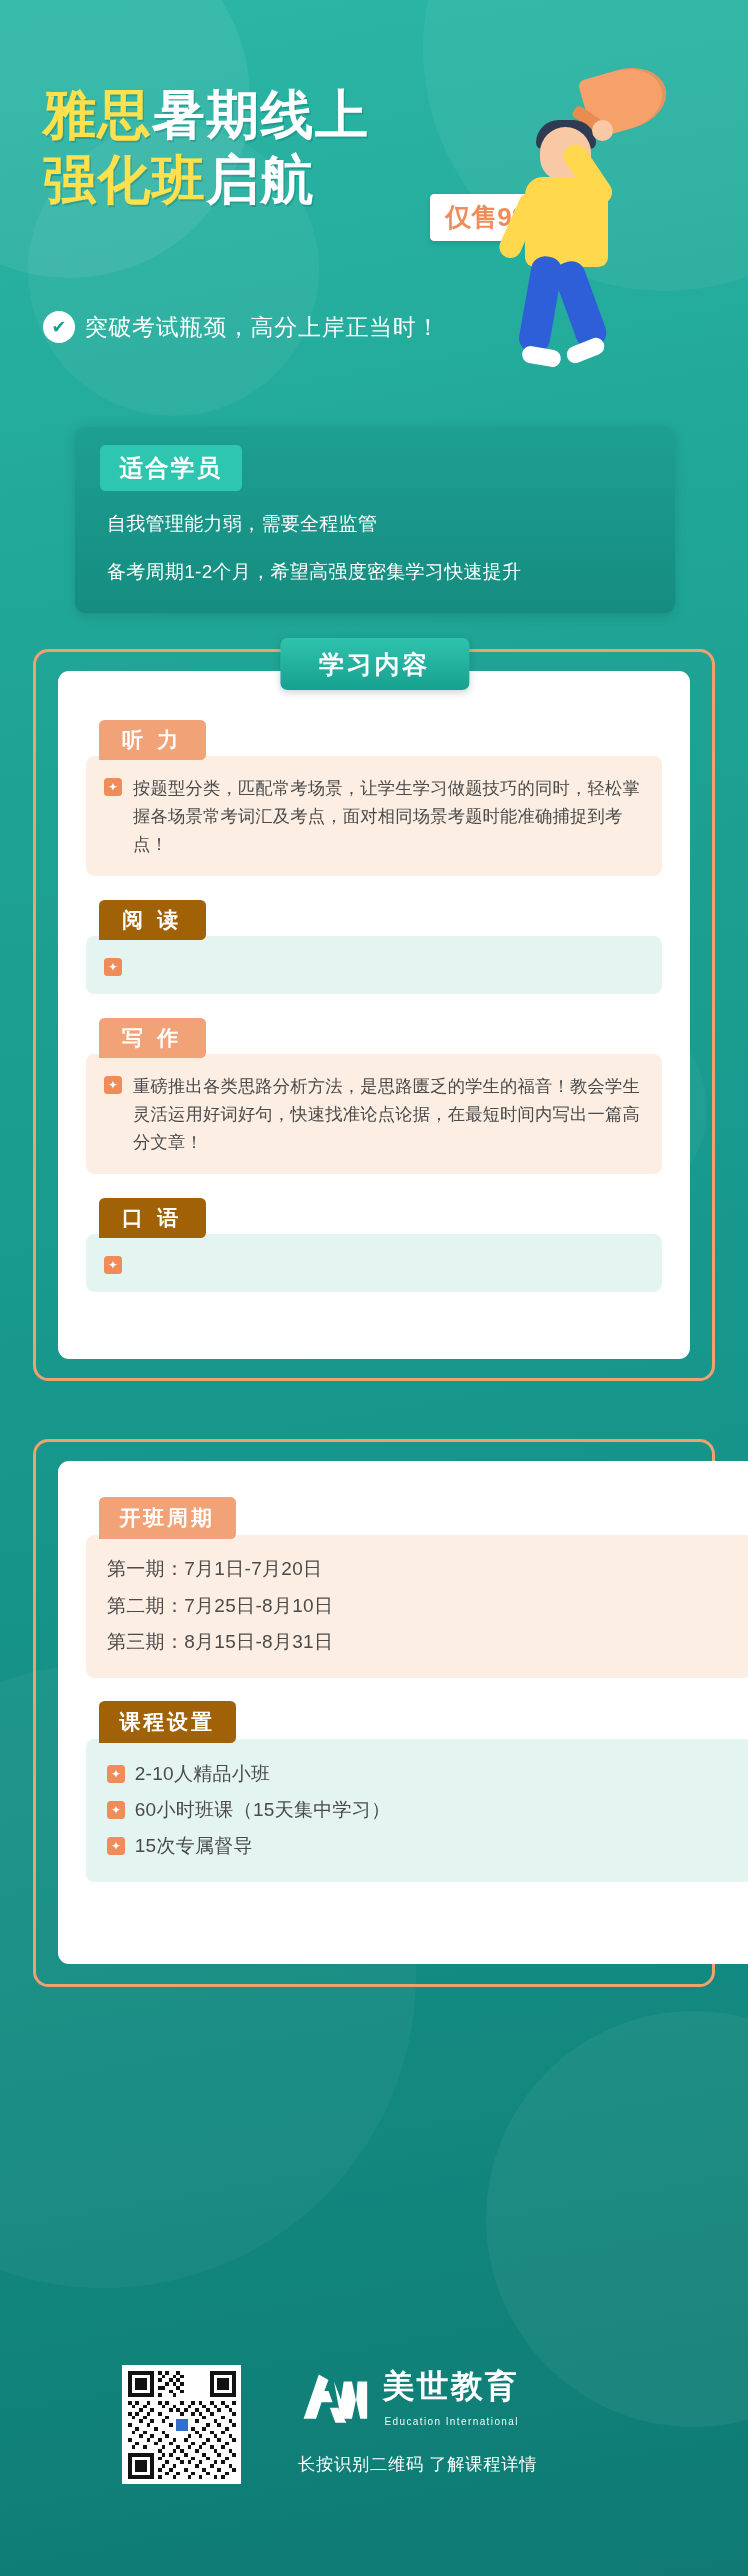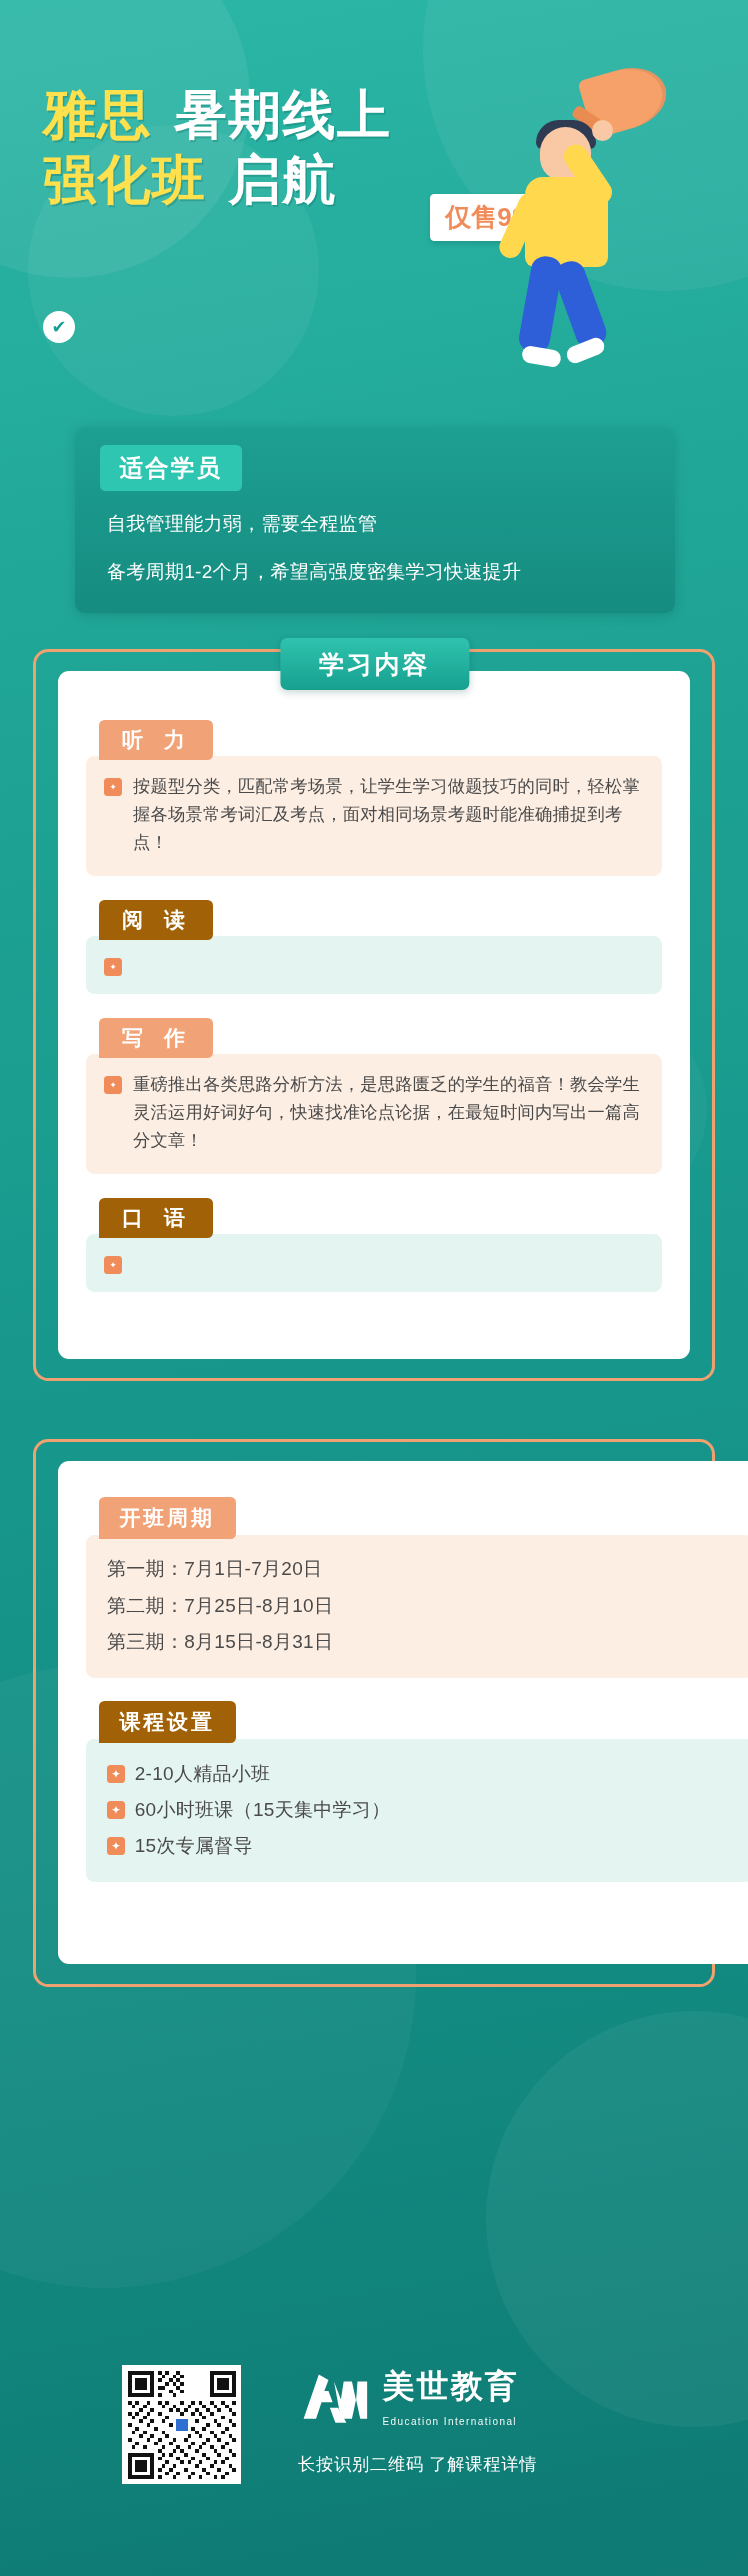--- a/index.html
+++ b/index.html
@@ -70,21 +70,20 @@
     width: 444px;
   }
   .title-line {
     display: flex;
     align-items: baseline;
     font-size: 53px;
     font-weight: bold;
     letter-spacing: 1.4px;
     line-height: 1.22;
     white-space: nowrap;
-    gap: 22px;
   }
   .t-yellow {
     color: #ffe14d;
     text-shadow: 1.4px 2.1px 0 rgba(0,90,85,0.25);
   }
   .t-white {
     color: #ffffff;
     text-shadow: 1.4px 2.1px 0 rgba(0,90,85,0.25);
   }
   .price-tag {
@@ -296,21 +295,20 @@
     border-radius: 11px;
     box-sizing: border-box;
   }
   #content-frame { top: 649px; height: 732px; }
   #content-inner {
     left: 58px;
     top: 671px;
     width: 632px;
     height: 688px;
     padding: 49px 28px 21px 28px;
-    font-family: Liberation Mono, monospace;
   }
   .section-title {
     position: absolute;
     left: 50%;
     transform: translateX(-50%);
     background: linear-gradient(180deg, #2fc3ae 0%, #17a08f 100%);
     color: #ffffff;
     font-size: 25px;
     font-weight: bold;
     letter-spacing: 2.8px;
@@ -409,20 +407,21 @@
   }
   .setup-item .bullet { margin: 0 9.7px 0 0; }
 
   
   .footer {
     position: absolute;
     left: 0;
     top: 2323px;
     width: 676px;
     height: 253px;
+    text-align: right;
   }
   .qr {
     position: absolute;
     left: 122px;
     top: 42px;
     width: 119px;
     height: 119px;
     background: #ffffff;
     padding: 5.5px;
     box-sizing: border-box;
@@ -485,20 +484,21 @@
       <div class="title-line">
         <span class="t-yellow">强化班</span>
         <span class="t-white">启航</span>
       </div>
     </div>
 
     <div class="price-tag">仅售9800元</div>
 
     <div class="subtitle-row">
       <div class="check-circle">✔</div>
+      <div class="subtitle-text">突破考试瓶颈，高分上岸正当时！</div>
     </div>
 
     <div class="person">
       <div class="mega-body"></div>
       <div class="mega-handle"></div>
       <div class="hair"></div>
       <div class="head"></div>
       <div class="arm-up"></div>
       <div class="hand-up"></div>
       <div class="torso"></div>

